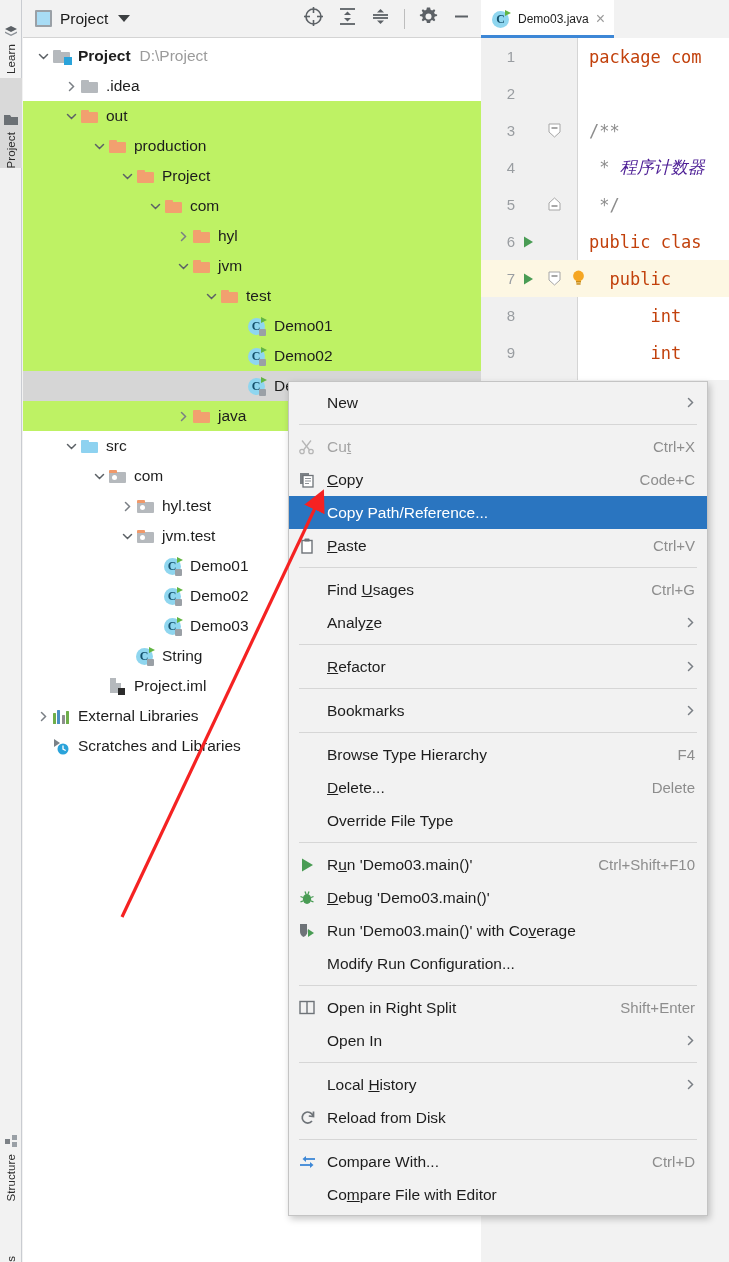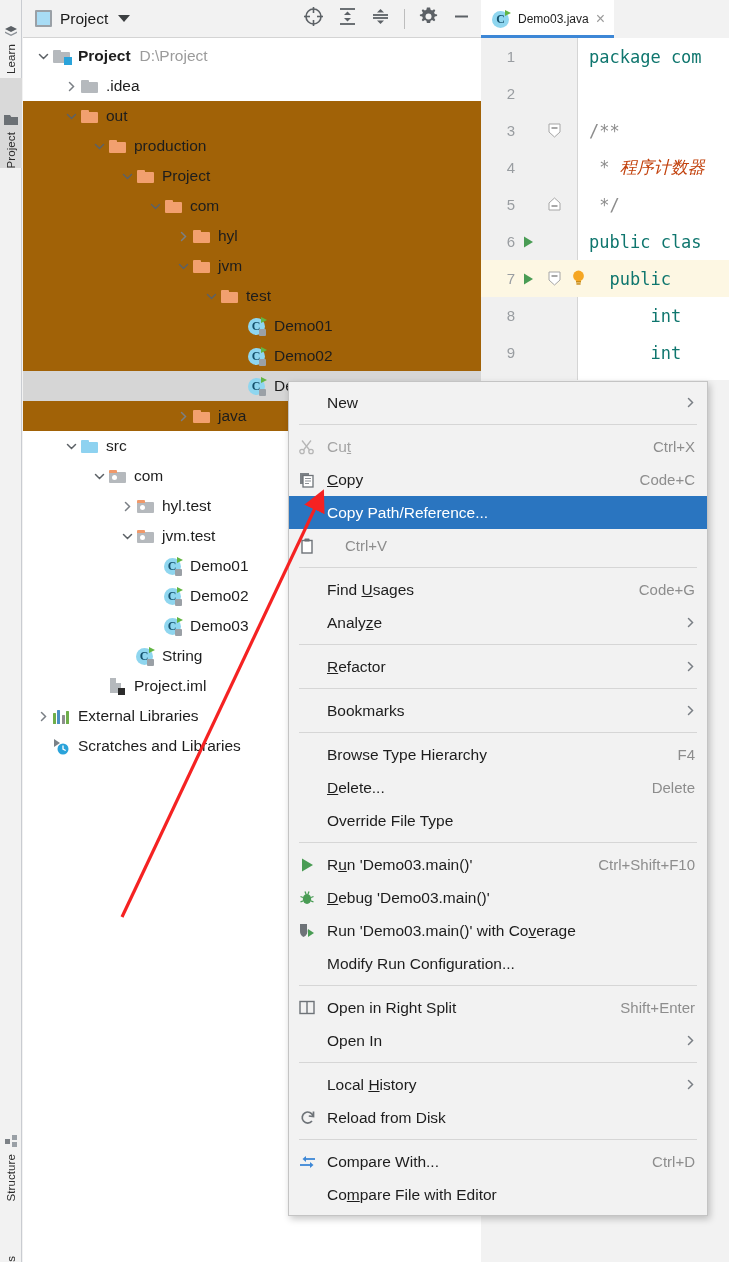--- a/index.html
+++ b/index.html
@@ -66,21 +66,21 @@
   
   #tree {
     position: absolute; top: 38px; left: 0; right: 0; bottom: 0;
     background: #ffffff; padding-top: 3px;
     font-size: 15.5px; color: #1d1d1d;
   }
   .row {
     position: relative; height: 30px; display: flex; align-items: center;
     white-space: nowrap;
   }
-  .row.excluded { background: #a16207; }
+  .row.excluded { background: #bef264; }
   .row.selected { background: #d6d6d6; }
   .twisty {
     width: 16px; height: 16px; flex: 0 0 auto;
     display: flex; align-items: center; justify-content: center;
   }
   .twisty svg { display: block; }
   .row .label { margin-left: 7px; }
   .row .sublabel { margin-left: 9px; color: #9b9b9b; }
   .row .label.bold { font-weight: bold; }
   .icon-slot {
@@ -179,23 +179,23 @@
   .cline { position: relative; height: 37px; display: flex; align-items: center; }
   .cline.current { background: #fdf7e3; }
   .gutter-num {
     width: 34px; text-align: right; color: #999da1; font-size: 15px;
     font-family: "Liberation Sans", sans-serif; flex: 0 0 auto;
   }
   .gutter-run { width: 26px; flex: 0 0 auto; display: flex; justify-content: center; }
   .gutter-fold { width: 26px; flex: 0 0 auto; display: flex; justify-content: center; }
   .gutter-bulb { width: 22px; flex: 0 0 auto; display: flex; justify-content: center; }
   .code-txt { white-space: pre; }
-  .kw { color: #0f766e; }
+  .kw { color: #c2410c; }
   .doc { color: #8c8c8c; }
-  .doc-i { color: #c2410c; font-style: italic; }
+  .doc-i { color: #4c1d95; font-style: italic; }
   #gutter-bg {
     position: absolute; left: 0; top: 0; width: 96px; bottom: 0;
     background: #f0f0f0; z-index: 0;
   }
   #gutter-line {
     position: absolute; left: 96px; top: 0; width: 1px; bottom: 0;
     background: #d5d5d5; z-index: 1;
   }
   .cline { z-index: 2; }
   #editor-bottom {
@@ -773,27 +773,28 @@
         <span class="mi-icon"></span>
         <span class="mi-label">Copy Path/Reference...</span>
       </div>
       <div class="mi">
         <span class="mi-icon">
           <svg width="16" height="16" viewBox="0 0 16 16">
             <rect x="3" y="2.5" width="10" height="12.5" fill="#fff" stroke="#6e7378" stroke-width="1.4"></rect>
             <rect x="5.5" y="0.6" width="5" height="3" rx="0.6" fill="#6e7378"></rect>
           </svg>
         </span>
+        <span class="mi-label"><u>P</u>aste</span>
         <span class="mi-shortcut">Ctrl+V</span>
       </div>
       <div class="msep"></div>
       <div class="mi">
         <span class="mi-icon"></span>
         <span class="mi-label">Find <u>U</u>sages</span>
-        <span class="mi-shortcut">Code+G</span>
+        <span class="mi-shortcut">Ctrl+G</span>
       </div>
       <div class="mi">
         <span class="mi-icon"></span>
         <span class="mi-label">Analy<u>z</u>e</span>
         <span class="mi-arrow"><svg width="9" height="11" viewBox="0 0 9 11">
             <path d="M2.5 1.5 L6.5 5.5 L2.5 9.5" fill="none" stroke="#7a7f85" stroke-width="1.5" stroke-linecap="round"></path>
           </svg></span>
       </div>
       <div class="msep"></div>
       <div class="mi">

